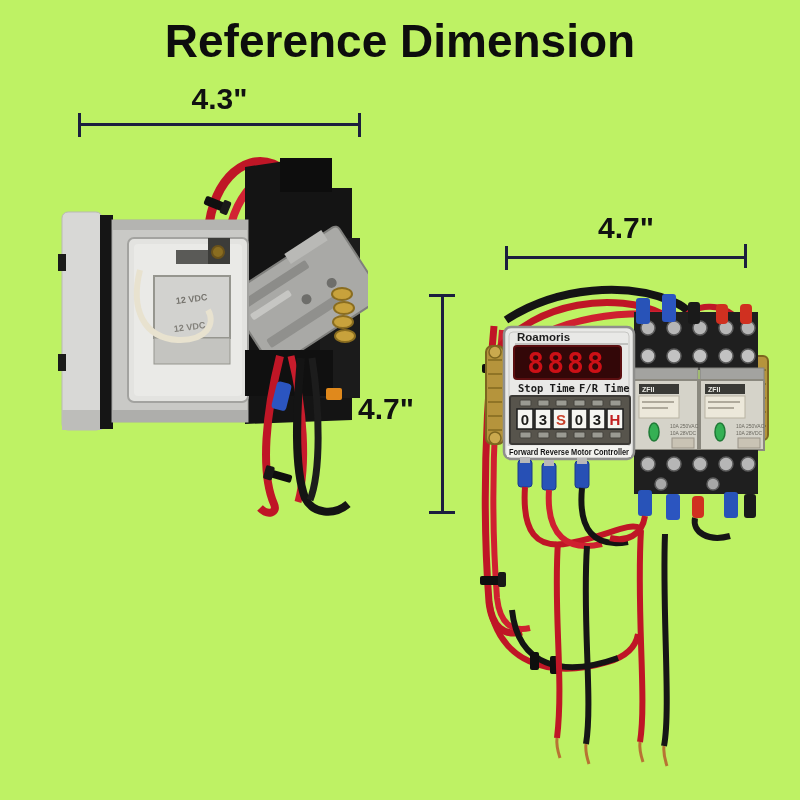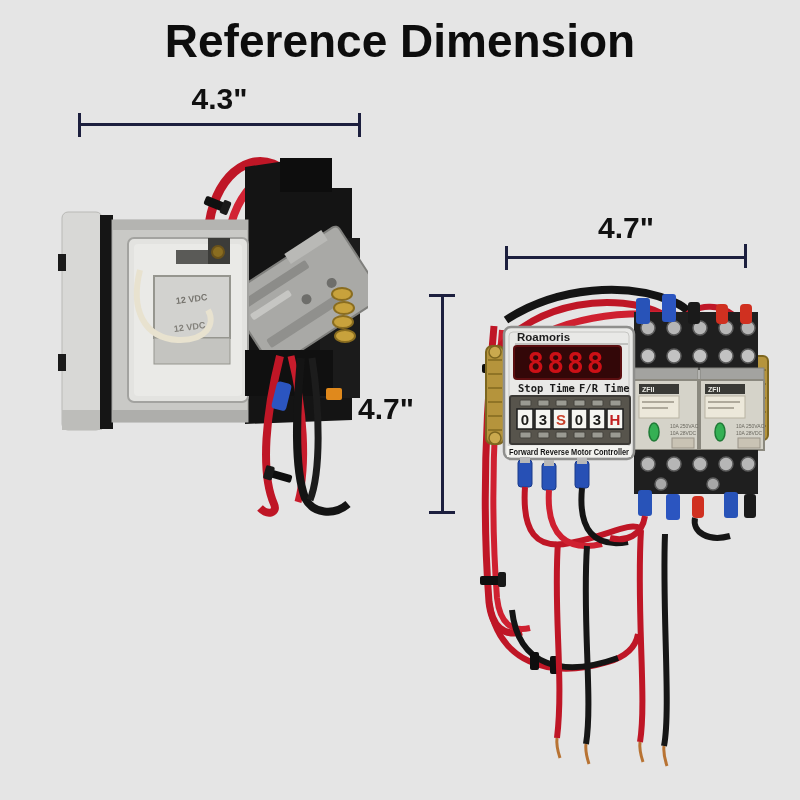--- a/index.html
+++ b/index.html
@@ -1,16 +1,16 @@
 <!DOCTYPE html>
 <html><head>
 <meta charset="utf-8">
 <style>
   html,body{margin:0;padding:0;background:#ffffff;}
-  #stage{position:relative;width:800px;height:800px;background:#e5e5e5;overflow:hidden;
+  #stage{position:relative;width:800px;height:800px;background:#bef264;overflow:hidden;
          font-family:"Liberation Sans",sans-serif;color:#0a0a0a;}
   .title{position:absolute;top:14px;left:0;width:800px;text-align:center;
          font-size:46px;font-weight:bold;letter-spacing:0px;color:#0d0d0d;}
   .dim-label{position:absolute;font-size:30px;font-weight:bold;color:#111;}
   .dim-line-h{position:absolute;height:3px;background:#1c1f3e;}
   .dim-cap-v{position:absolute;width:3px;height:24px;background:#1c1f3e;}
   .dim-line-v{position:absolute;width:3px;background:#1c1f3e;}
   .dim-cap-h{position:absolute;width:26px;height:3px;background:#1c1f3e;}
   svg{position:absolute;display:block;}
   text{font-family:"Liberation Sans",sans-serif;}

